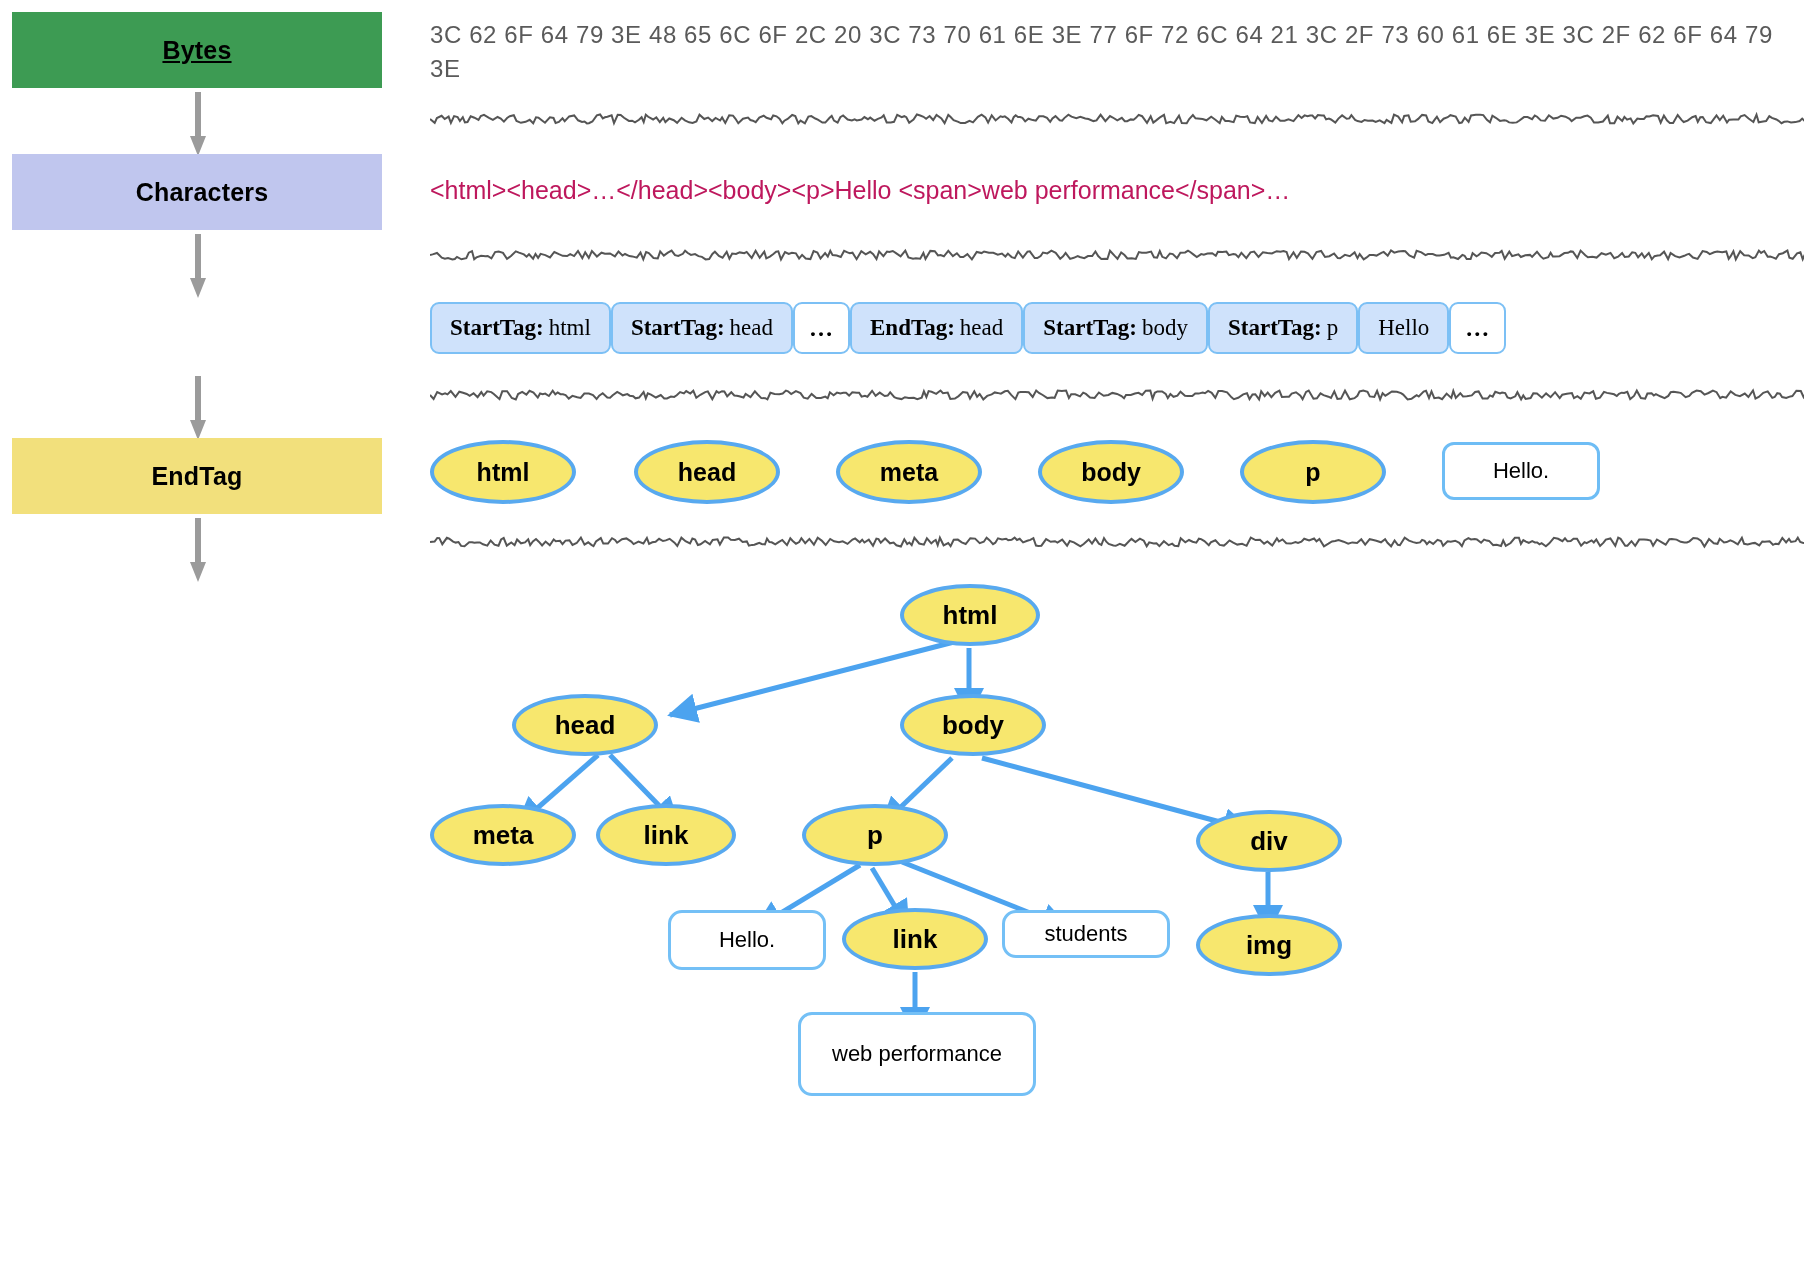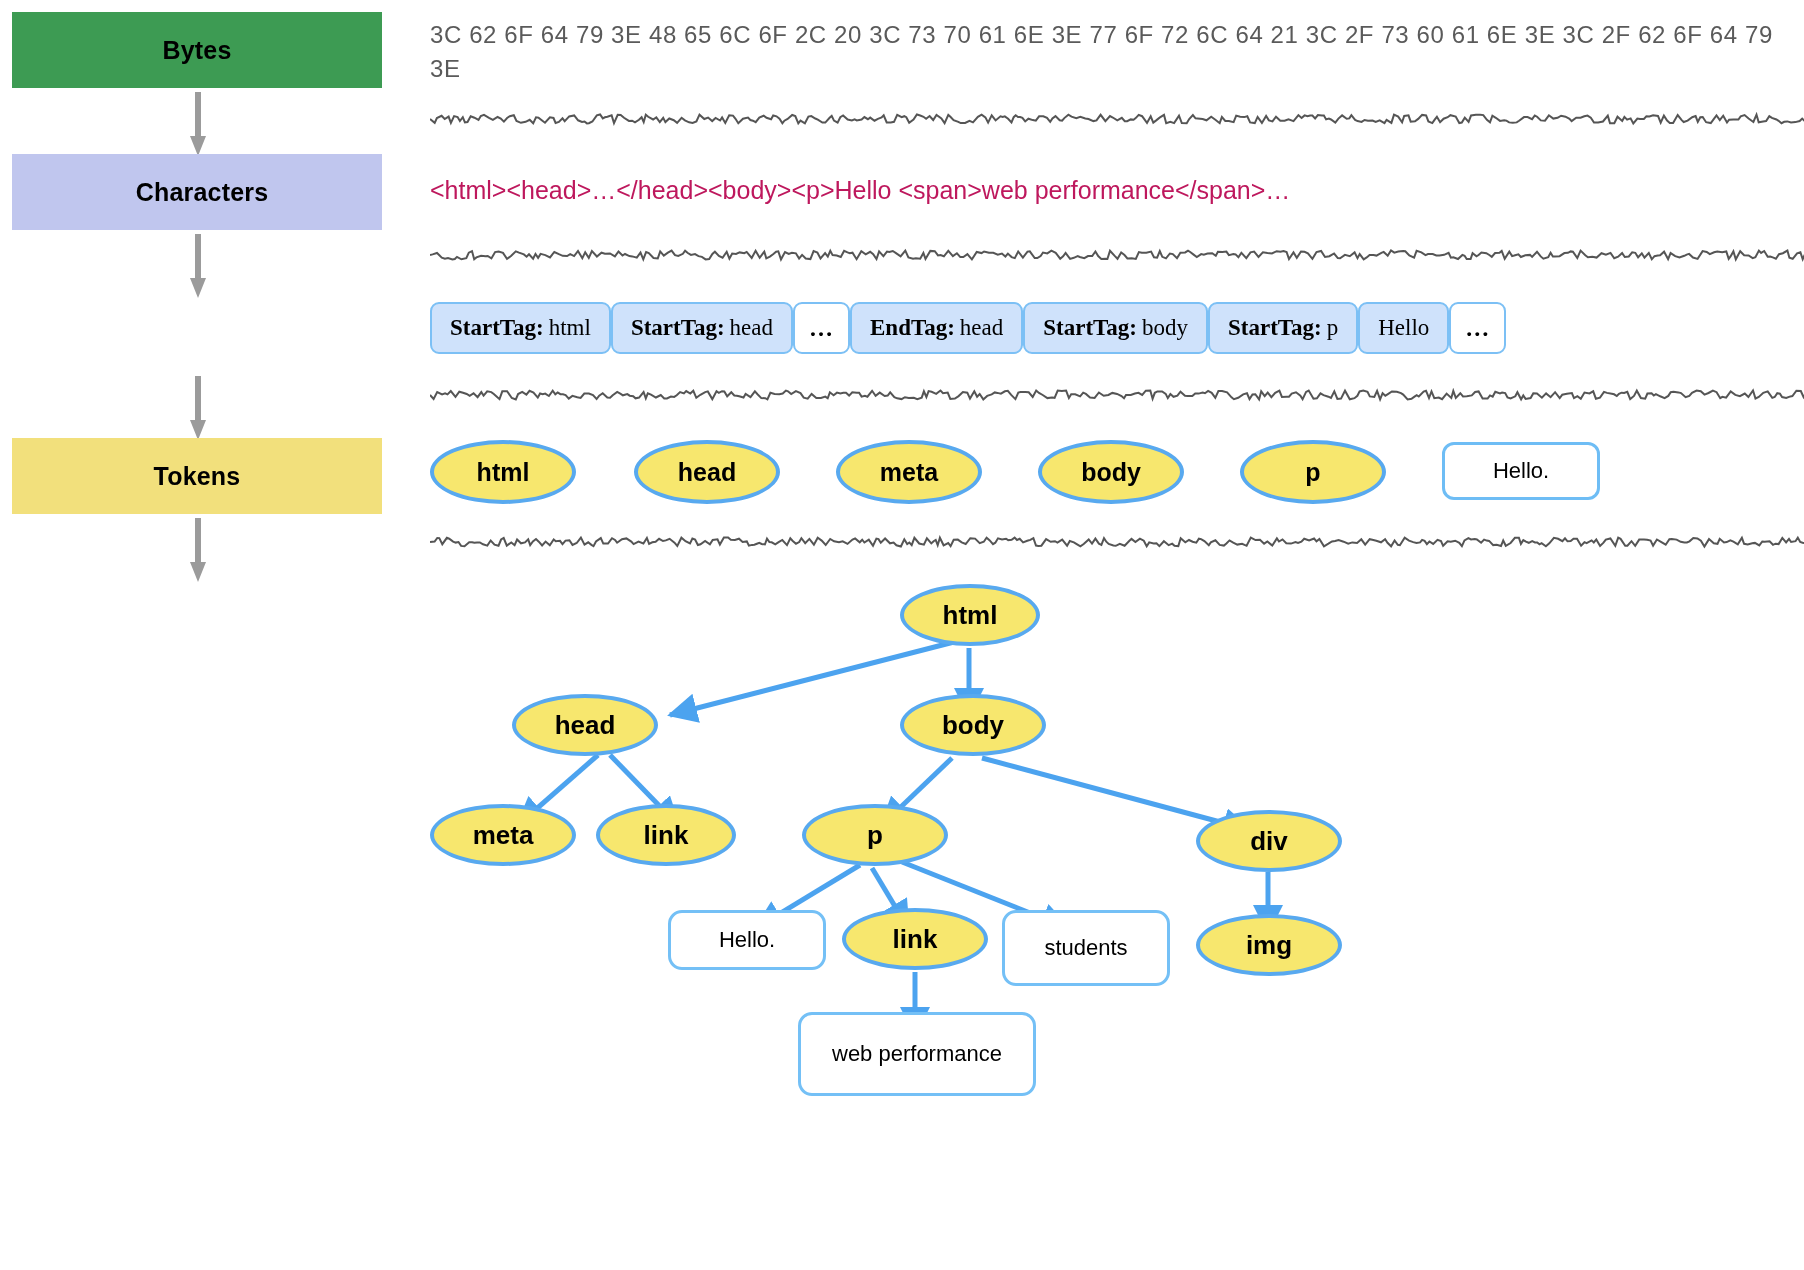--- a/index.html
+++ b/index.html
@@ -30,21 +30,21 @@
     height: 76px;
     display: flex;
     align-items: center;
     justify-content: center;
     font-size: 25px;
     font-weight: bold;
     color: #000000;
     letter-spacing: 0.2px;
     box-sizing: border-box;
   }
-  .stage-box.green   { background: #3d9b53; }
+  .stage-box.green   { background: #3d9b53; text-decoration: underline; }
   .stage-box.purple  { background: #c0c6ee; padding-left: 10px; }
   .stage-box.yellow  { background: #f2e07c; }
 
   .stage-arrow {
     position: absolute;
     left: 178px;
     width: 16px;
     height: 64px;
   }
   .stage-arrow .shaft {
@@ -238,21 +238,21 @@
     <div class="shaft"></div>
     <div class="head"></div>
   </div>
 
   <div class="stage-arrow" style="top:376px;">
     <div class="shaft"></div>
     <div class="head"></div>
   </div>
 
   <div class="stage-box yellow" style="top:438px;">
-    <span>Tokens</span>
+    <span>EndTag</span>
   </div>
   <div class="stage-arrow" style="top:518px;">
     <div class="shaft"></div>
     <div class="head"></div>
   </div>
 
 </div>
 
 <div id="right">
 
@@ -391,21 +391,21 @@
     </div>
 
     <div class="t-text" style="left:238px; top:350px; width:158px; height:60px;">
       <span>Hello.</span>
     </div>
 
     <div class="t-node" style="left:412px; top:348px; width:146px; height:62px;">
       <span>link</span>
     </div>
 
-    <div class="t-text" style="left:572px; top:350px; width:168px; height:76px;">
+    <div class="t-text" style="left:572px; top:350px; width:168px; height:48px;">
       <span>students</span>
     </div>
 
     <div class="t-node" style="left:766px; top:354px; width:146px; height:62px;">
       <span>img</span>
     </div>
 
     <div class="t-text" style="left:368px; top:452px; width:238px; height:84px;">
       <span>web performance</span>
     </div>

